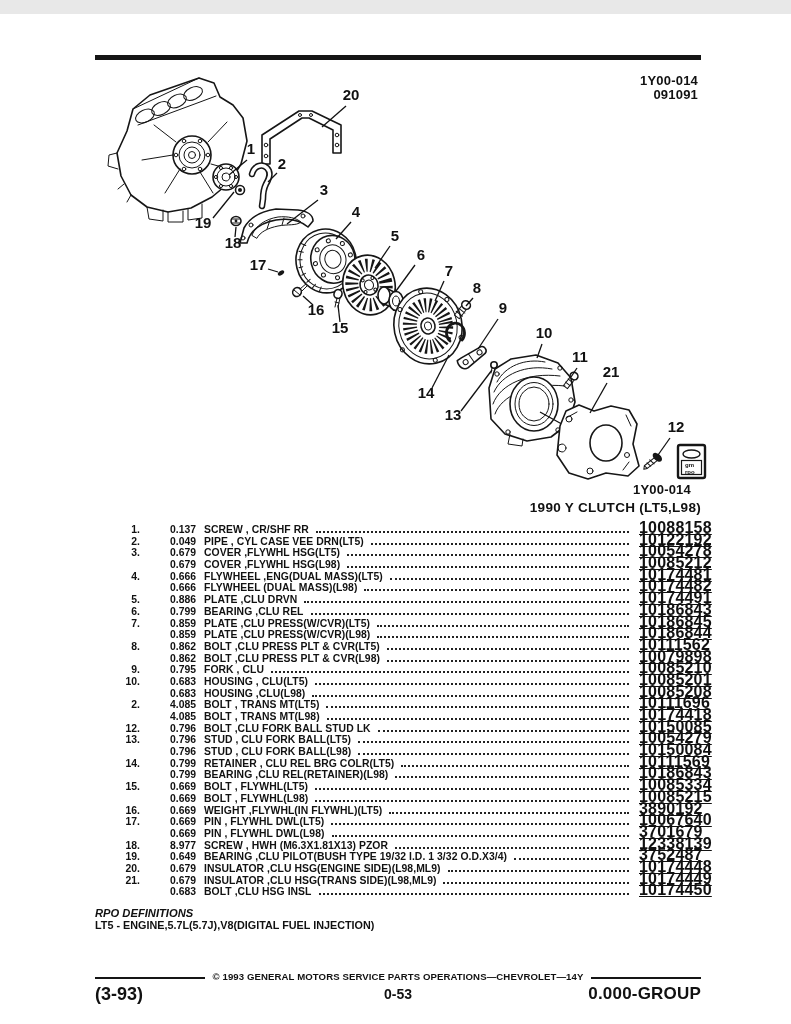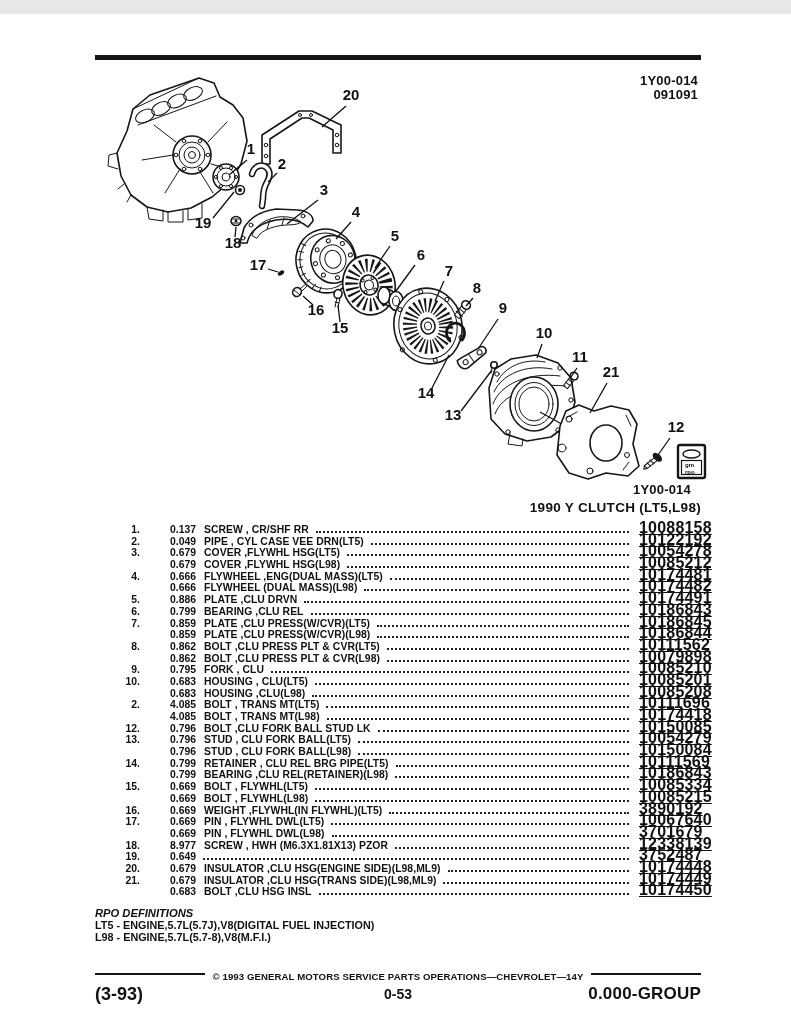--- a/index.html
+++ b/index.html
@@ -25,21 +25,21 @@
         line-height:11.7px;height:11.7px;white-space:nowrap;}
   .c-item{width:45px;text-align:right;flex:0 0 auto;}
   .c-qty{width:56px;text-align:right;flex:0 0 auto;}
   .c-desc{margin-left:8px;flex:0 0 auto;letter-spacing:0.05px;}
   .c-dots{flex:1 1 auto;border-bottom:2px dotted #222;margin:0 10px 2px 7px;min-width:8px;}
   .c-part{width:62px;text-align:left;flex:0 0 auto;font-size:16px;letter-spacing:0.2px;text-decoration:underline;}
   .rpo-block{position:absolute;left:95px;top:893px;width:606px;font-weight:bold;
         font-size:10.8px;line-height:12.2px;}
   .rpo-heading{font-size:11.2px;font-style:italic;}
   .footer{position:absolute;left:95px;top:957px;width:606px;}
-  .footer-ruleline{display:flex;}
+  .footer-ruleline{display:flex;align-items:center;}
   .frule{flex:1 1 auto;border-top:2.6px solid #151515;margin-top:2px;}
   .fcopy{flex:0 0 auto;padding:0 8px;font-weight:bold;font-size:9.6px;letter-spacing:0.1px;}
   .footer-bottom{position:relative;margin-top:2px;height:18px;}
   .f-left{position:absolute;left:0;top:0;font-weight:bold;font-size:18px;}
   .f-center{position:absolute;left:0;right:0;text-align:center;top:2px;font-weight:bold;font-size:14px;}
   .f-right{position:absolute;right:0;top:0;font-weight:bold;font-size:17px;letter-spacing:0.2px;}
 </style>
 </head>
 <body>
 
@@ -471,21 +471,21 @@
       <span class="c-item"></span>
       <span class="c-qty">0.796</span>
       <span class="c-desc">STUD , CLU FORK BALL(L98)</span>
       <span class="c-dots"></span>
       <span class="c-part">10150084</span>
     </div>
 
     <div class="trow">
       <span class="c-item">14.</span>
       <span class="c-qty">0.799</span>
-      <span class="c-desc">RETAINER , CLU REL BRG PIPE(LT5)</span>
+      <span class="c-desc">RETAINER , CLU REL BRG COLR(LT5)</span>
       <span class="c-dots"></span>
       <span class="c-part">10111569</span>
     </div>
 
     <div class="trow">
       <span class="c-item"></span>
       <span class="c-qty">0.799</span>
       <span class="c-desc">BEARING ,CLU REL(RETAINER)(L98)</span>
       <span class="c-dots"></span>
       <span class="c-part">10186843</span>
@@ -535,20 +535,21 @@
       <span class="c-item">18.</span>
       <span class="c-qty">8.977</span>
       <span class="c-desc">SCREW , HWH (M6.3X1.81X13) PZOR</span>
       <span class="c-dots"></span>
       <span class="c-part">12338139</span>
     </div>
 
     <div class="trow">
       <span class="c-item">19.</span>
       <span class="c-qty">0.649</span>
+      <span class="c-desc">BEARING ,CLU PILOT(BUSH TYPE 19/32 I.D. 1 3/32 O.D.X3/4)</span>
       <span class="c-dots"></span>
       <span class="c-part">3752487</span>
     </div>
 
     <div class="trow">
       <span class="c-item">20.</span>
       <span class="c-qty">0.679</span>
       <span class="c-desc">INSULATOR ,CLU HSG(ENGINE SIDE)(L98,ML9)</span>
       <span class="c-dots"></span>
       <span class="c-part">10174448</span>
@@ -568,21 +569,20 @@
       <span class="c-desc">BOLT ,CLU HSG INSL</span>
       <span class="c-dots"></span>
       <span class="c-part">10174450</span>
     </div>
   </div>
   </div>
 
   <div class="rpo-block">
     <div class="rpo-heading">RPO DEFINITIONS</div>
     <div>LT5 - ENGINE,5.7L(5.7J),V8(DIGITAL FUEL INJECTION)</div>
-    <div>L98 - ENGINE,5.7L(5.7-8),V8(M.F.I.)</div>
   </div>
 
   <div class="footer">
     <div class="footer-ruleline">
       <div class="frule"></div>
       <div class="fcopy">© 1993 GENERAL MOTORS SERVICE PARTS OPERATIONS—CHEVROLET—14Y</div>
       <div class="frule"></div>
     </div>
     <div class="footer-bottom">
       <span class="f-left">(3-93)</span>

